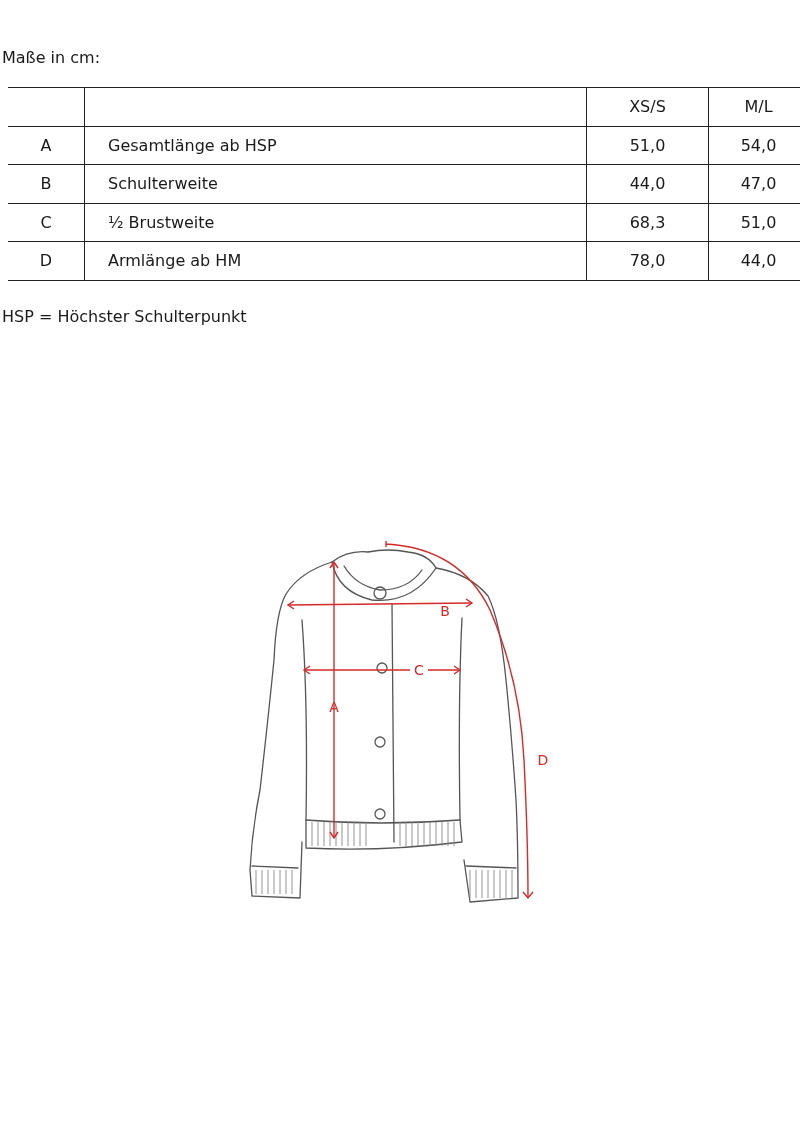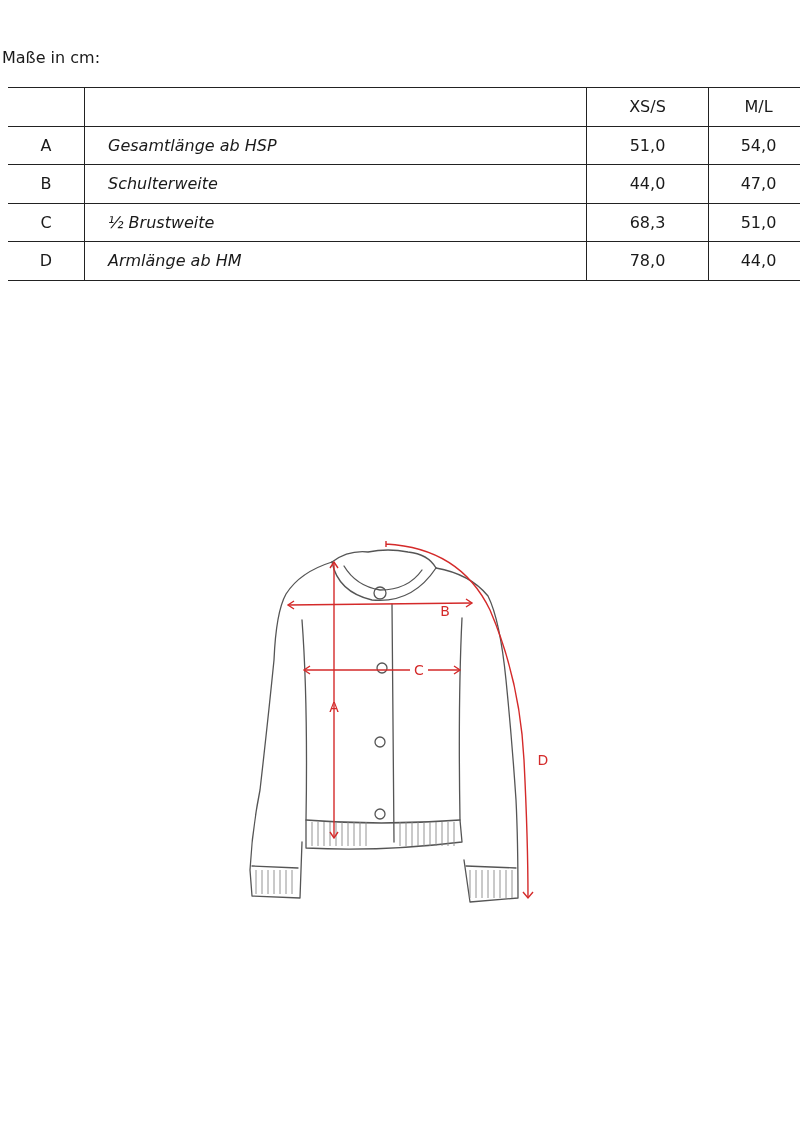--- a/index.html
+++ b/index.html
@@ -4,21 +4,21 @@
 <style>
   html, body { margin:0; padding:0; background:#fff; }
   body { width:800px; height:1132px; position:relative; overflow:hidden;
          font-family:"DejaVu Sans", sans-serif; color:#1a1a1a; }
   .title { position:absolute; left:2px; top:48px; font-size:16px;text-align:center; }
   table.sizes { position:absolute; left:8px; top:87px; width:800px; border-collapse:collapse; font-size:16px; }
   table.sizes td { border:1.5px solid #222; height:37.5px; padding:0; }
   table.sizes tr td:first-child { border-left:none; }
   table.sizes tr td:last-child { border-right:none; }
   td.code { width:76px; text-align:center; }
-  td.label { width:478px; padding-left:23px !important;font-style:italic; }
+  td.label { width:478px; padding-left:23px !important; }
   td.v1 { width:121px; text-align:center; }
   td.v2 { text-align:center; }
   .notes { position:absolute; left:2px; top:306px; font-size:16px; line-height:21px; }
   .drawing { position:absolute; left:240px; top:530px; width:320px; height:380px; }
 </style>
 </head>
 <body>
 
 <div class="title">Maße in cm:</div>
 
@@ -51,20 +51,21 @@
   <tr>
     <td class="code">D</td>
     <td class="label">Armlänge ab HM</td>
     <td class="v1">78,0</td>
     <td class="v2">44,0</td>
   </tr>
 </tbody>
   </table>
 
 <div class="notes">
+  <div>HSP = Höchster Schulterpunkt</div>
 </div>
 
 <svg class="drawing" viewBox="240 530 320 380" xmlns="http://www.w3.org/2000/svg">
   <g fill="none" stroke="#555" stroke-width="1.3" stroke-linecap="round" stroke-linejoin="round">
 
     <path d="M332 562 Q348 550 368 552 Q388 548 408 552 Q428 554 436 568"></path>
     <path d="M332 562 Q338 592 372 600 Q412 604 436 568"></path>
     <path d="M344 566 Q356 586 380 590 Q408 590 422 570"></path>
 
     <path d="M332 562 Q300 572 286 594 Q276 612 274 660 Q268 720 260 790 Q252 830 250 870 L252 896 L300 898 L302 842"></path>

